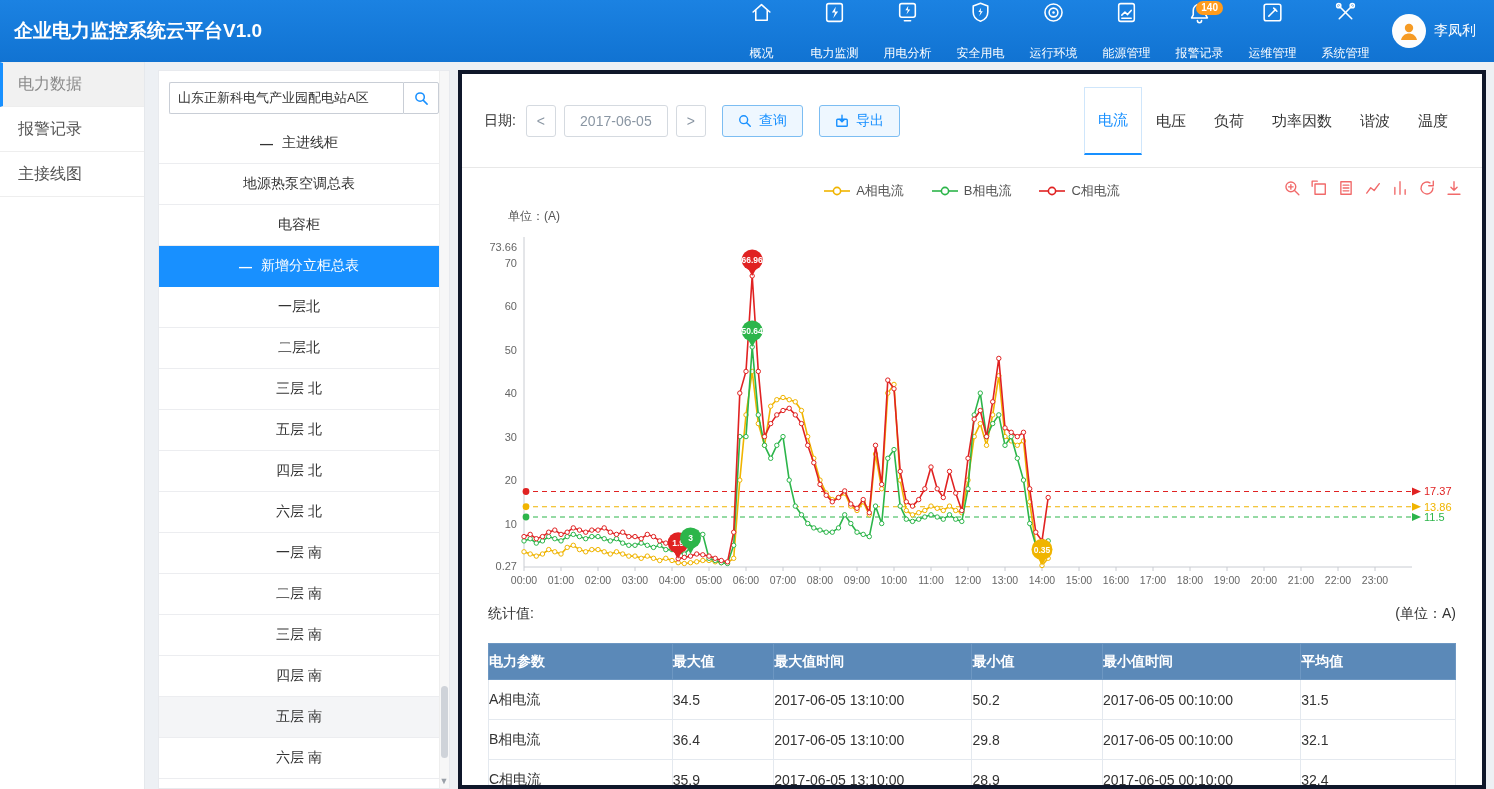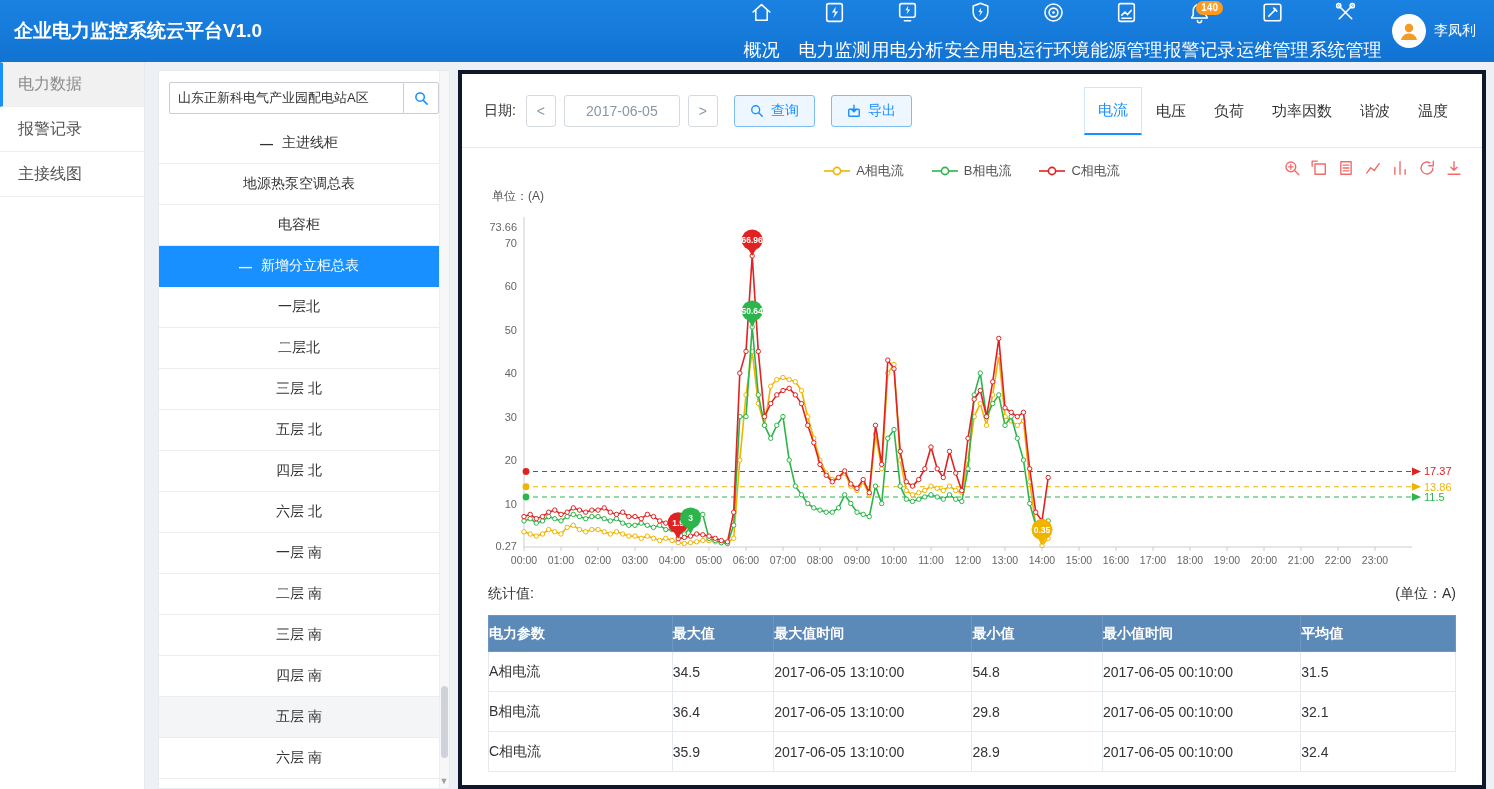--- a/index.html
+++ b/index.html
@@ -5,21 +5,21 @@
   *{box-sizing:border-box;margin:0;padding:0}
   html,body{width:1494px;height:789px;overflow:hidden}
   body{background:#edf0f4;font-family:"Liberation Sans","DejaVu Sans",sans-serif;color:#333}
 
   
   .header{height:62px;background:linear-gradient(180deg,#1b82e2,#1173d2);display:flex;align-items:stretch;color:#fff}
   .app-title{font-size:19px;font-weight:bold;display:flex;align-items:center;padding:0 14px;white-space:nowrap}
   .nav{display:flex;margin-left:auto}
   .nav-item{width:73px;display:flex;flex-direction:column;align-items:center;justify-content:space-between;gap:4px;cursor:pointer;position:relative}
   .nav-item svg{width:25px;height:25px}
-  .nav-label{font-size:18px;white-space:nowrap}
+  .nav-label{font-size:12px;white-space:nowrap}
   .nav-badge{position:absolute;top:1px;right:13px;background:#ff9b1c;color:#fff;border-radius:9px;font-size:10px;line-height:14px;padding:0 5px;font-weight:bold}
   .user{display:flex;align-items:center;gap:8px;padding:0 18px 0 10px;font-size:14px;cursor:pointer}
   .avatar{width:34px;height:34px;border-radius:50%;background:#fdfdfd;display:flex;align-items:center;justify-content:center;overflow:hidden}
   .avatar svg{width:24px;height:24px}
 
   
   .layout{display:flex;height:727px}
   .sidebar{width:145px;background:#fff;border-right:1px solid #e5e8ec;flex:none}
   .side-item{height:45px;display:flex;align-items:center;padding-left:18px;font-size:16px;color:#555;border-bottom:1px solid #eee;cursor:pointer;background:#fff}
   .side-item:first-child{border-top:1px solid #eee}
@@ -40,39 +40,39 @@
   .tree-scrollbar{position:absolute;top:0;right:0;bottom:0;width:10px;background:#f7f7f7;border-left:1px solid #eee}
   .tree-thumb{position:absolute;right:1px;bottom:30px;width:7px;height:72px;background:#cfd3d9;border-radius:4px;cursor:pointer}
   .tree-scroll-arrow{position:absolute;bottom:2px;right:0;width:10px;text-align:center;font-size:9px;color:#9aa0a8;cursor:pointer}
 
   
   .main{flex:1;background:#fff;border:4px solid #0f172a;display:flex;flex-direction:column;overflow:hidden}
   .toolbar{display:flex;align-items:center;padding:13px 20px 12px 22px;border-bottom:1px solid #e8e8e8;flex:none}
   .date-label{font-size:14px;color:#333;margin-right:10px}
   .ctrl{height:32px;border:1px solid #d5dae0;background:#fff;border-radius:3px;display:flex;align-items:center;justify-content:center;font-size:14px;color:#8a96a3}
   .btn-step{width:30px;cursor:pointer;color:#8a96a3}
-  .date-value{width:116px;margin:0 8px;cursor:pointer}
+  .date-value{width:104px;margin:0 8px;cursor:pointer}
   .action-btn{height:32px;padding:0 15px;border:1px solid #7cbdf2;background:#eef7ff;color:#1890ff;border-radius:3px;display:flex;align-items:center;gap:7px;font-size:14px;margin-left:16px;cursor:pointer}
   .action-btn svg{width:14px;height:14px}
   .tabs{margin-left:auto;display:flex;align-items:center}
-  .tab{padding:13px 13px;font-size:15px;color:#333;cursor:pointer;border:1px solid transparent}
+  .tab{padding:23px 13px;font-size:15px;color:#333;cursor:pointer;border:1px solid transparent}
   .tab.active{color:#1890ff;border:1px solid #cfe6fb;border-bottom:2px solid #1890ff}
 
   
   .chart-sec{padding:8px 16px 0 16px;flex:none}
   .chart-head{position:relative;height:30px;display:flex;align-items:center;justify-content:center}
   .legend{display:flex;gap:28px}
   .legend-item{display:flex;align-items:center;gap:6px;font-size:13px;color:#555;cursor:pointer}
   .toolbox{position:absolute;right:4px;top:4px;display:flex;gap:11px;color:#f16a6a}
   .toolbox svg{width:16px;height:16px;cursor:pointer}
-  .unit-label{font-size:12px;color:#555;margin:2px 0 0 14px}
+  .unit-label{font-size:12px;color:#555;margin:2px 0 0 30px}
   #chart{display:block}
 
   
-  .stats-head{display:flex;justify-content:space-between;padding:8px 26px 12px 26px;font-size:14px;color:#333;flex:none}
+  .stats-head{display:flex;justify-content:space-between;padding:8px 26px 20px 26px;font-size:14px;color:#333;flex:none}
   .stats-table{width:calc(100% - 52px);margin:0 26px;border-collapse:collapse;font-size:14px;text-align:left}
   .stats-table th{background:#5b89b8;color:#fff;font-weight:bold;height:36px;border:1px solid #6d97c2}
   .stats-table td{height:40px;border:1px solid #e4e9ef;background:#fff;color:#333}
 </style>
 </head>
 <body>
 
 <div class="header">
   <div class="app-title">企业电力监控系统云平台V1.0</div>
   <div class="nav" id="nav">
@@ -691,21 +691,21 @@
               <th>最小值</th>
               <th>最小值时间</th>
               <th>平均值</th>
             </tr>
           </thead>
         <tbody id="tbody">
             <tr>
               <td>A相电流</td>
               <td>34.5</td>
               <td>2017-06-05 13:10:00</td>
-              <td>54.8</td>
+              <td>50.2</td>
               <td>2017-06-05 00:10:00</td>
               <td>31.5</td>
             </tr>
             <tr>
               <td>B相电流</td>
               <td>36.4</td>
               <td>2017-06-05 13:10:00</td>
               <td>29.8</td>
               <td>2017-06-05 00:10:00</td>
               <td>32.1</td>

